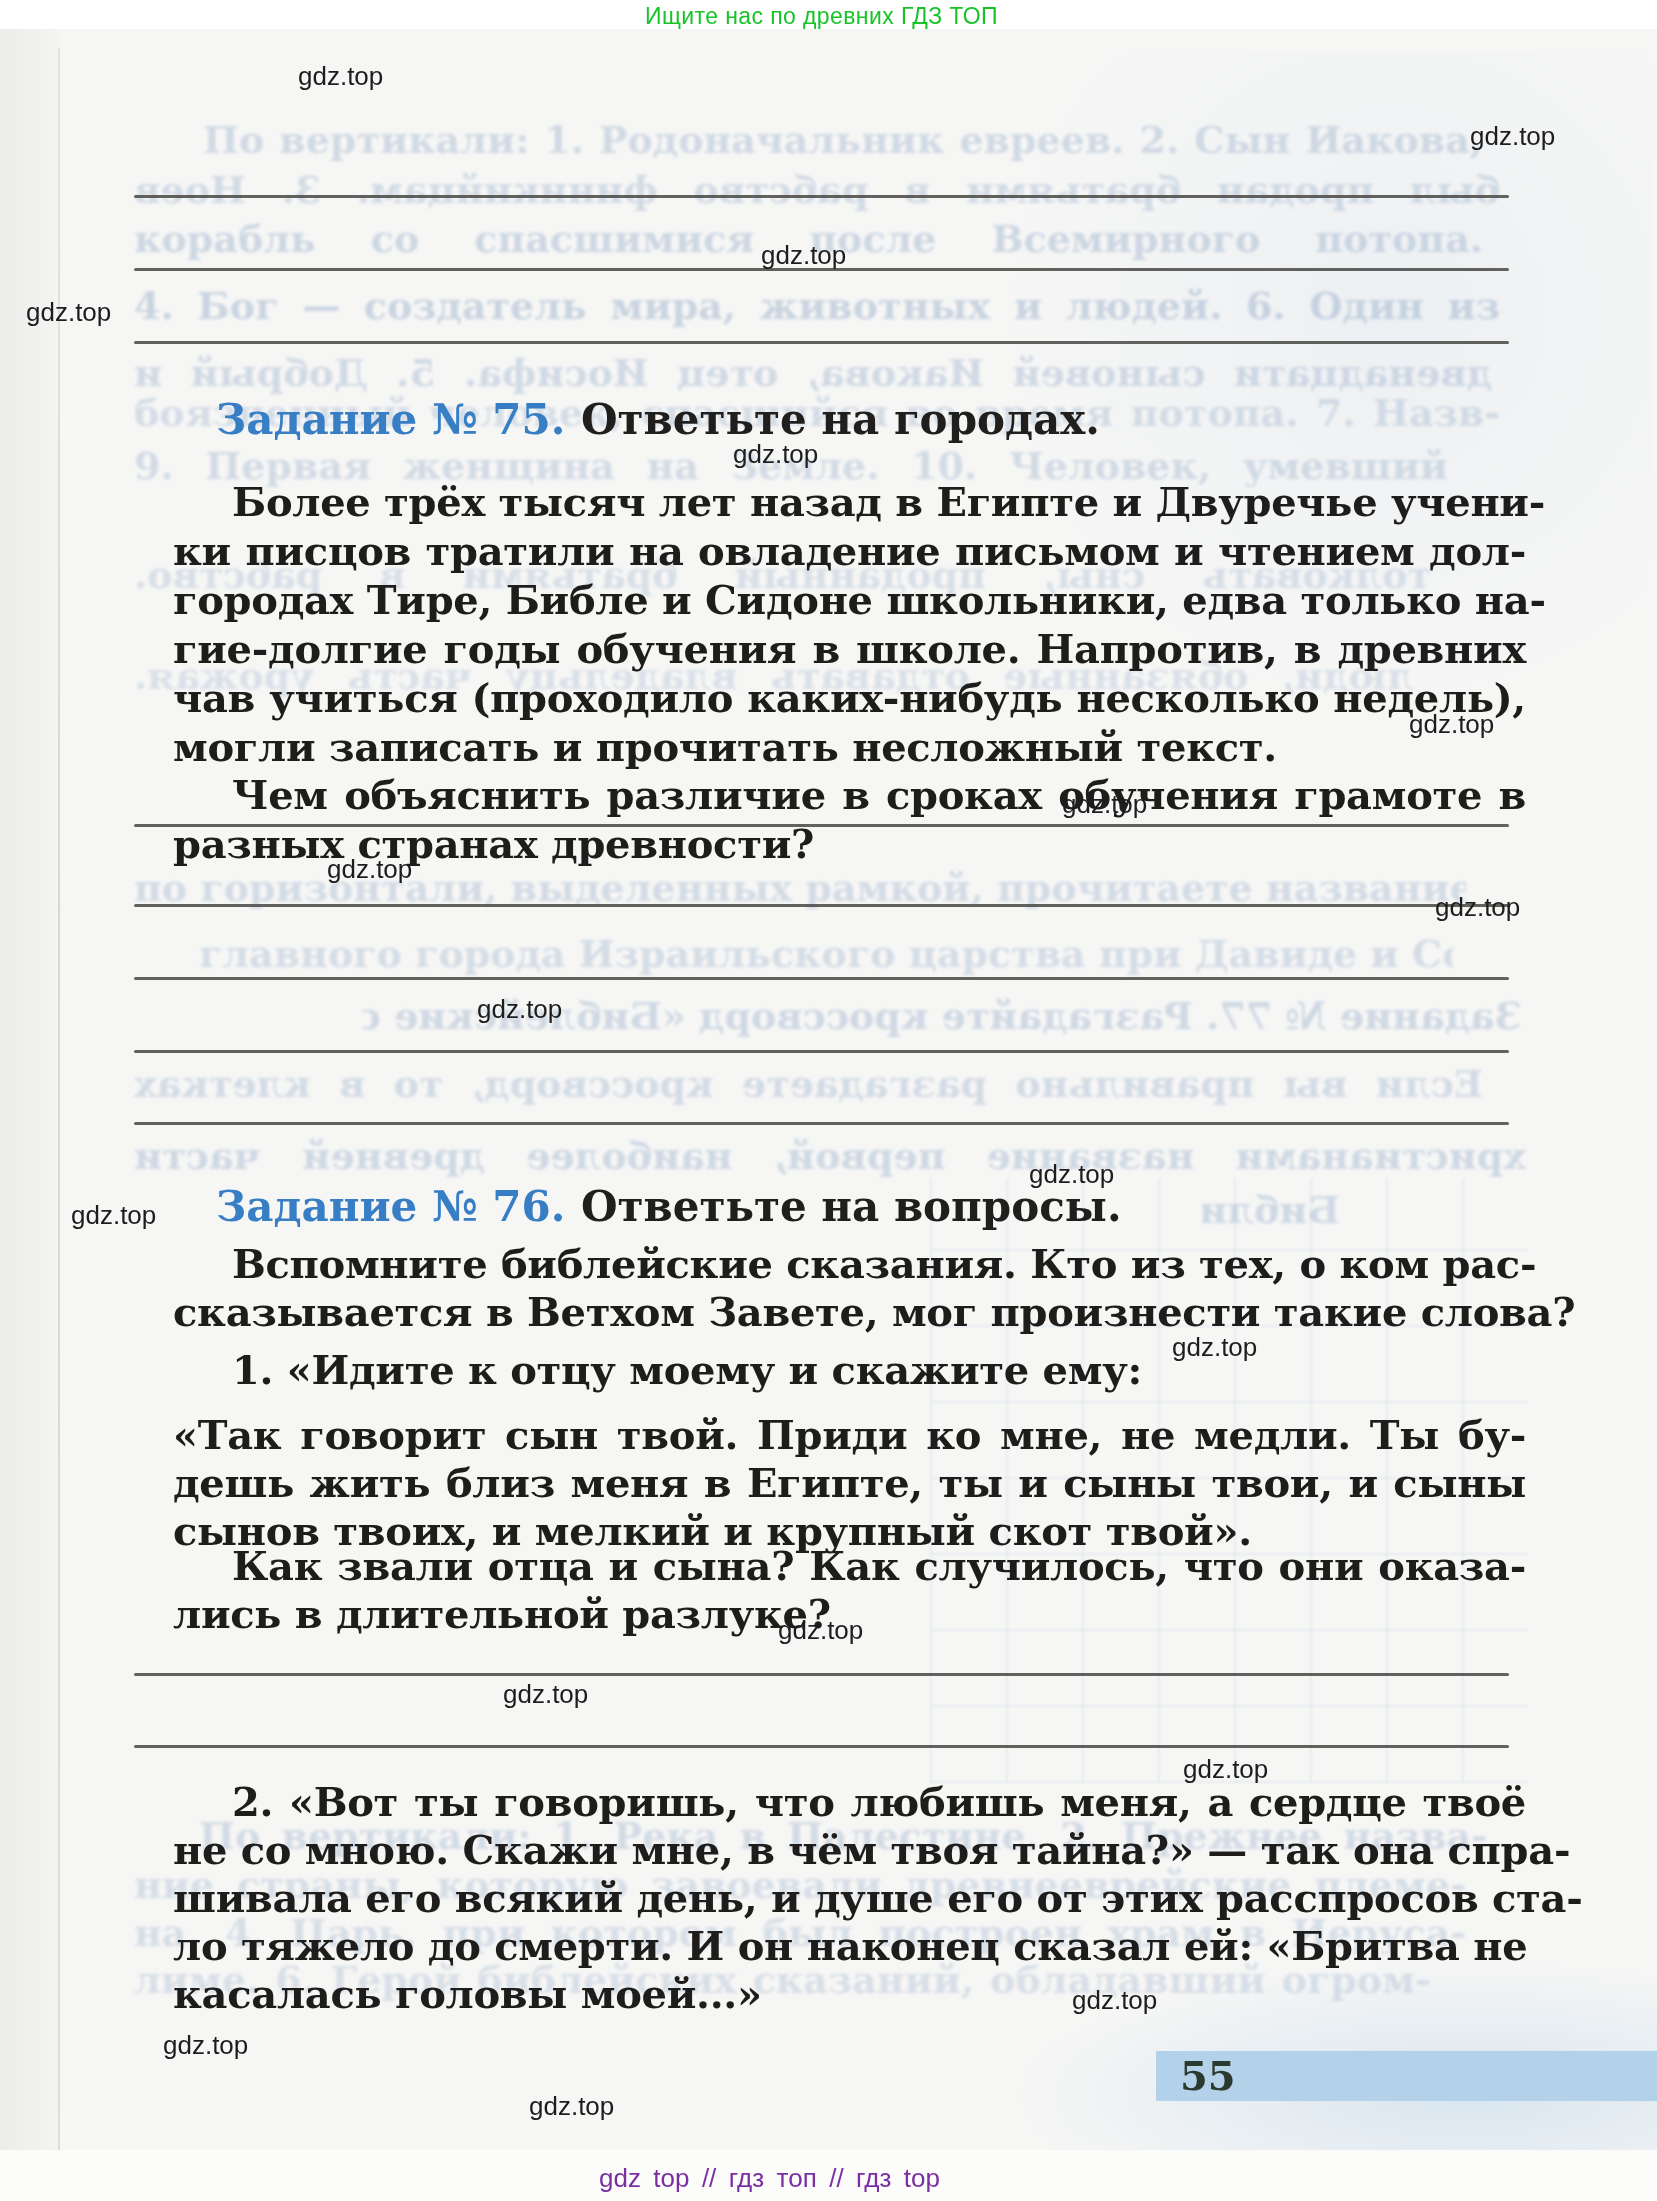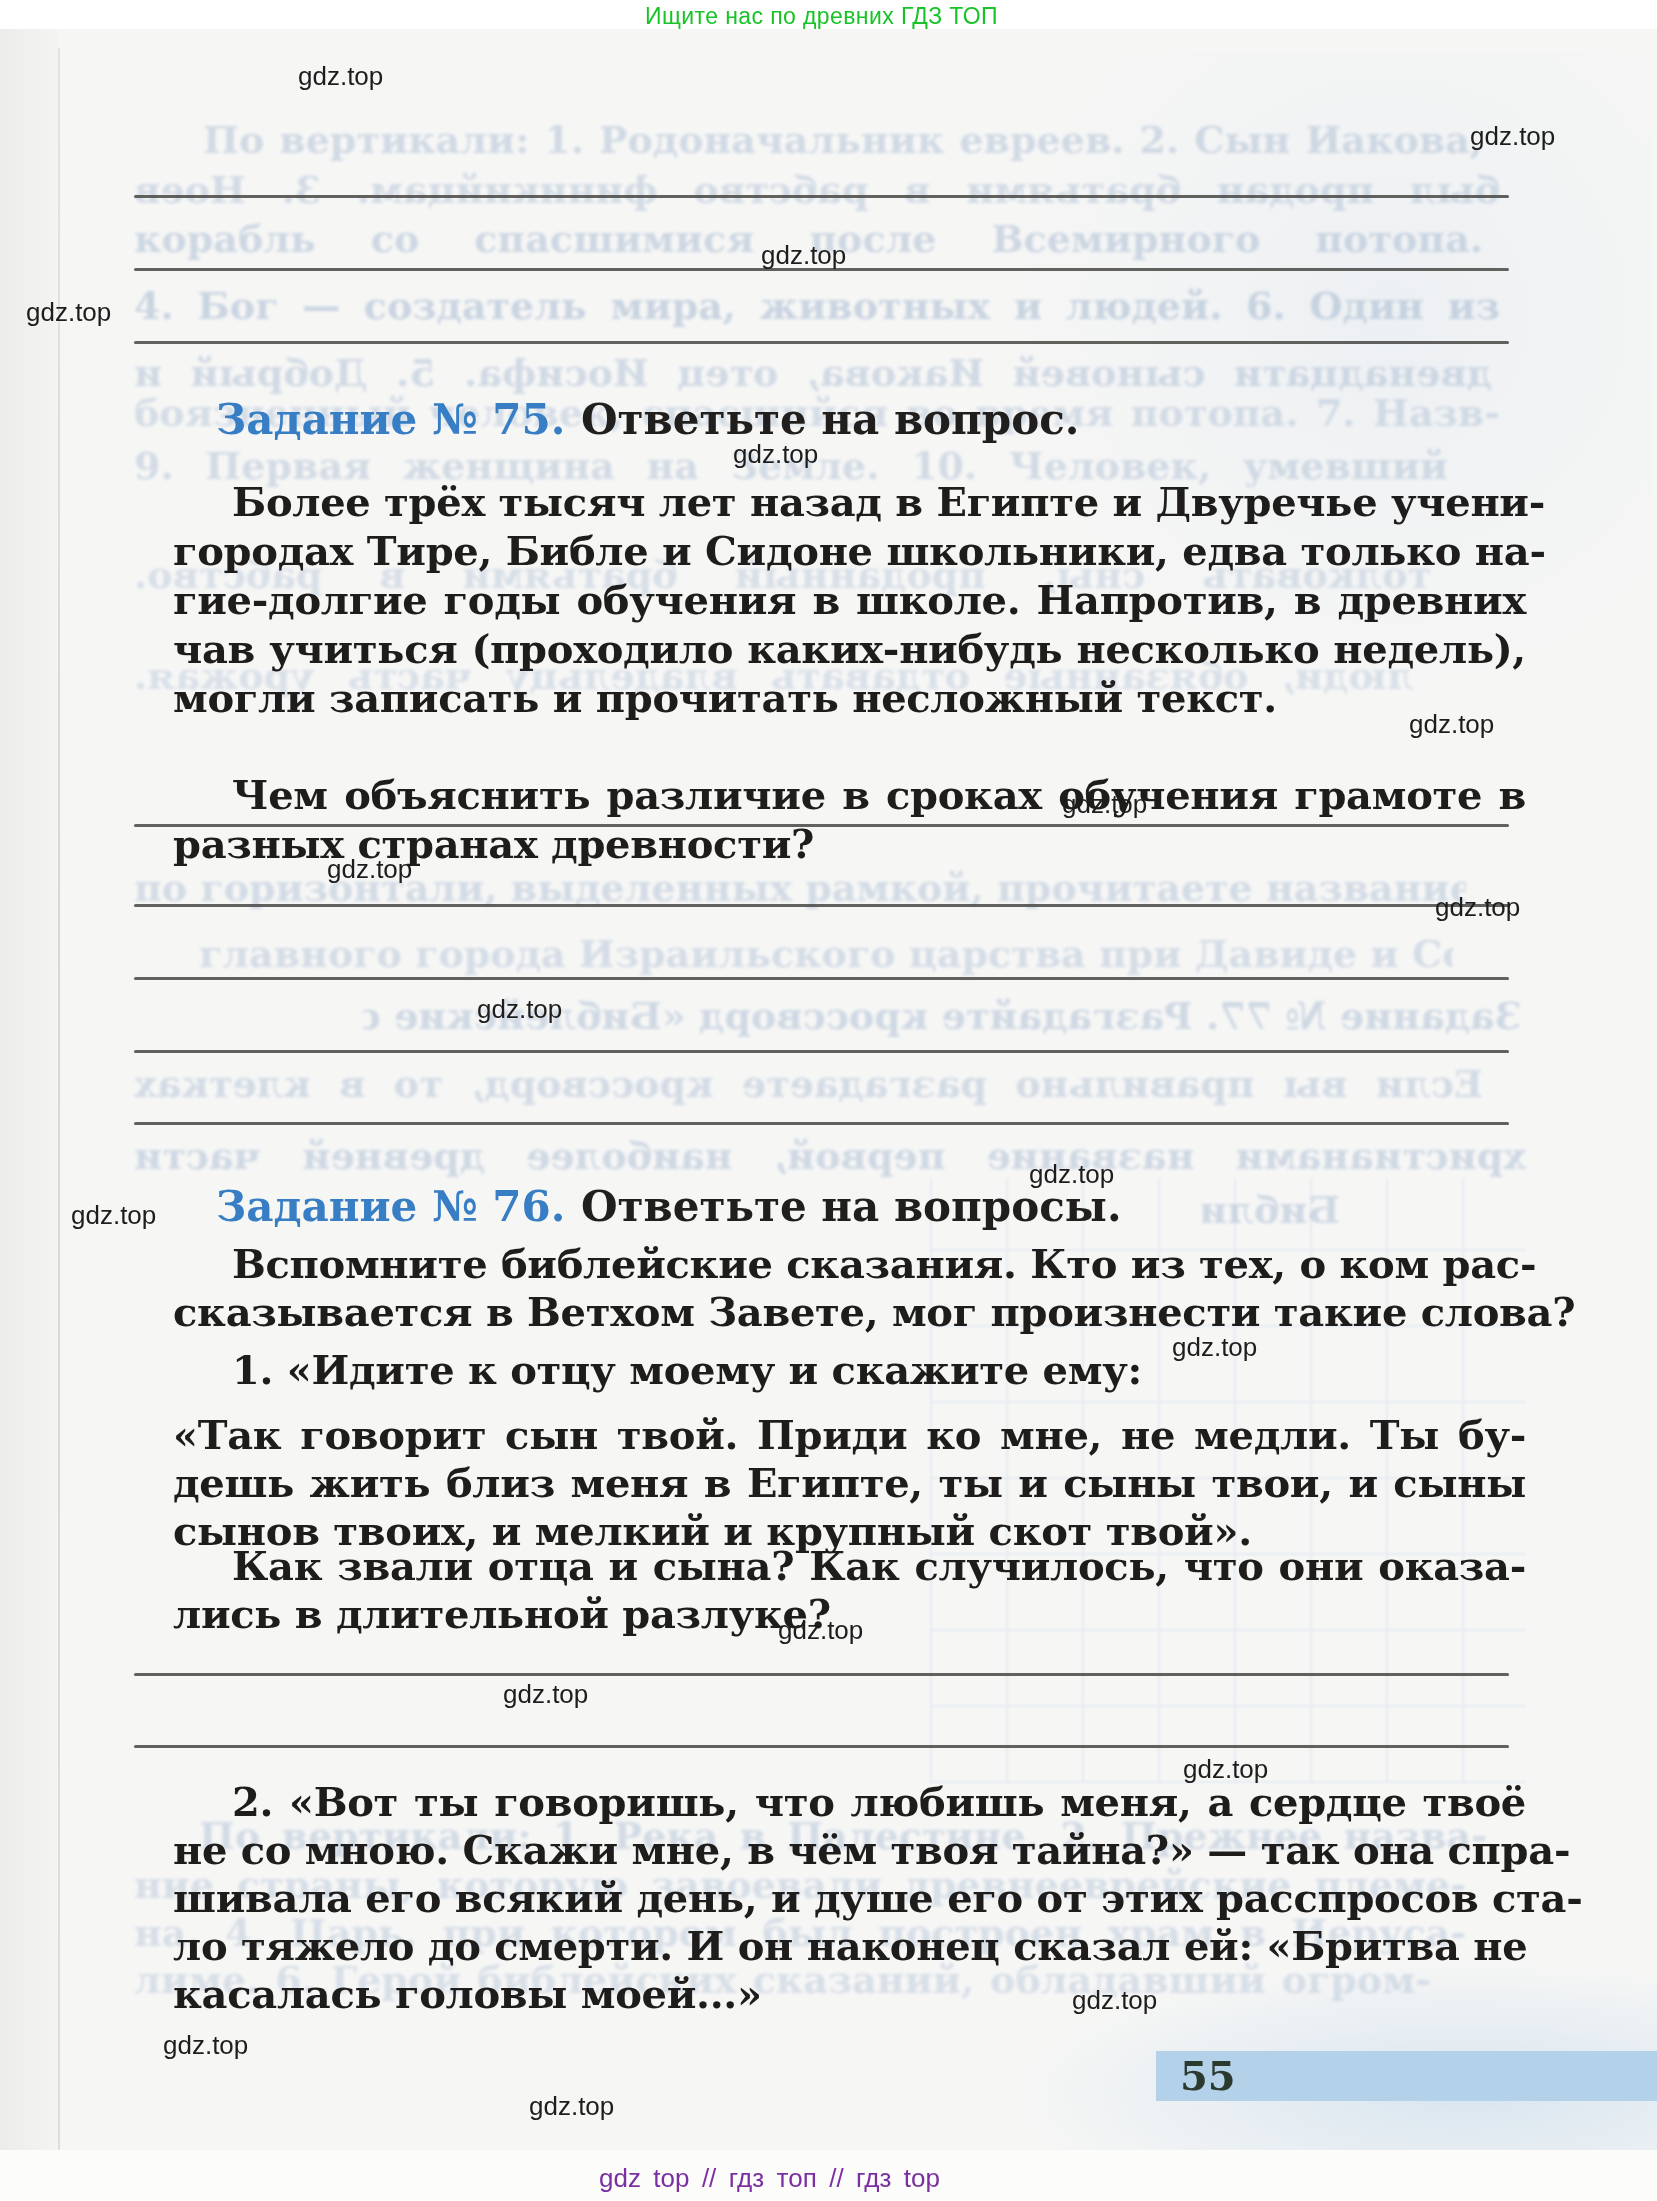--- a/index.html
+++ b/index.html
@@ -143,24 +143,25 @@
   <div class="rule" style="top:824px;"></div>
   <div class="rule" style="top:904px;"></div>
   <div class="rule" style="top:977px;"></div>
   <div class="rule" style="top:1050px;"></div>
   <div class="rule" style="top:1122px;"></div>
   <div class="rule" style="top:1673px;"></div>
   <div class="rule" style="top:1745px;"></div>
 
   <div class="task" style="top:396px; height:484px;">
     <div class="task-heading" style="top:0;">
-      <span class="num">Задание № 75.</span><span class="instr">Ответьте на вопрос.</span>
+      <span class="num">Задание № 75.</span><span class="instr">Ответьте на городах.</span>
     </div>
     <div class="block" style="top:81px;">
       <div class="ln first">Более трёх тысяч лет назад в Египте и Двуречье учени-</div>
+      <div class="ln">ки писцов тратили на овладение письмом и чтением дол-</div>
       <div class="ln">городах Тире, Библе и Сидоне школьники, едва только на-</div>
       <div class="ln">гие-долгие годы обучения в школе. Напротив, в древних</div>
       <div class="ln">чав учиться (проходило каких-нибудь несколько недель),</div>
       <div class="ln last">могли записать и прочитать несложный текст.</div>
     </div>
     <div class="block" style="top:374px;">
       <div class="ln first">Чем объяснить различие в сроках обучения грамоте в</div>
       <div class="ln last">разных странах древности?</div>
     </div>
   </div>

